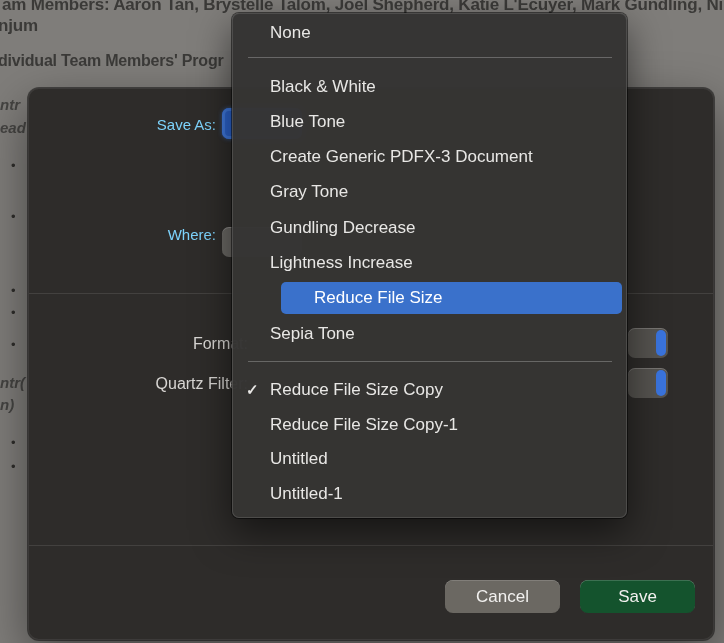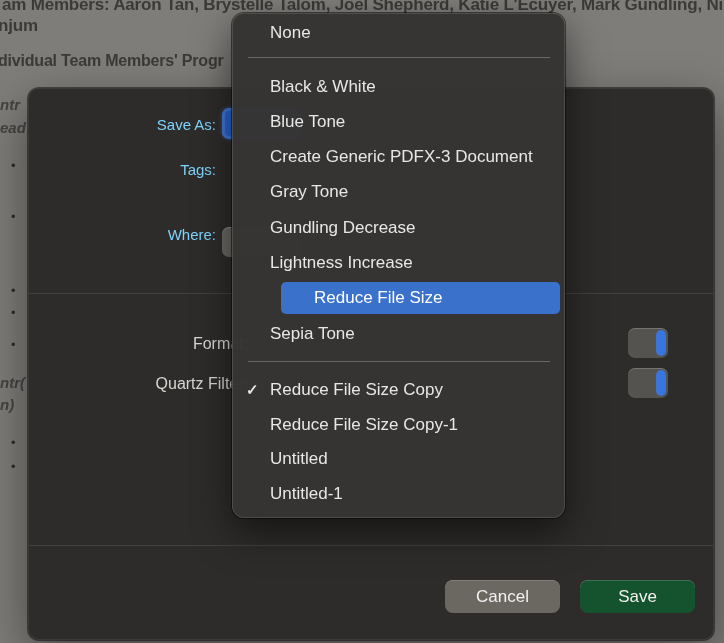--- a/index.html
+++ b/index.html
@@ -65,22 +65,22 @@
   .popup-quartz{top:280px;}
   .dlg-btn{
     position:absolute;top:492px;width:115px;height:33px;border-radius:8px;border:none;
     font-family:Liberation Sans, sans-serif;font-size:17px;color:#f2f1ef;
     display:flex;align-items:center;justify-content:center;cursor:pointer;
   }
   .btn-cancel{left:417px;background:#6b6862;box-shadow:inset 0 0.5px 0 rgba(255,255,255,0.3);}
   .btn-save{left:552px;background:#14532d;box-shadow:inset 0 0.5px 0 rgba(255,255,255,0.35);}
   
   #menu{
-    position:absolute;left:232px;top:13px;width:333px;height:505px;
-    background:rgba(53,52,51,0.98);border-radius:12px;
+    position:absolute;left:232px;top:13px;width:395px;height:505px;
+    background:rgba(53,52,51,0.98);border-radius:7px;
     box-shadow:0 0 0 1px rgba(0,0,0,0.5), inset 0 0 0 1px rgba(255,255,255,0.12), 0 14px 38px rgba(0,0,0,0.55);
     z-index:20;
   }
   .menu-item{
     position:absolute;left:5px;right:5px;height:32px;
     display:flex;align-items:center;
     color:#e8e7e5;font-size:17px;white-space:nowrap;
     padding-left:33px;border-radius:5px;box-sizing:border-box;
   }
   .menu-item .check{
@@ -110,21 +110,20 @@
   <span class="bullet" style="top:284px;">•</span>
   <span class="bullet" style="top:306px;">•</span>
   <span class="bullet" style="top:338px;">•</span>
   <span class="bullet" style="top:436px;">•</span>
   <span class="bullet" style="top:460px;">•</span>
 
   <div id="dialog">
     <div class="field-label lbl-saveas">Save As:</div>
     <div class="saveas-field"></div>
 
-    <div class="field-label lbl-tags">Tags:</div>
 
     <div class="field-label lbl-where">Where:</div>
     <div class="where-popup"></div>
 
     <div class="dlg-sep sep-a"></div>
 
     <div class="field-label bright lbl-format">Format:</div>
     <div class="mini-popup popup-format">
         <div class="cap"></div>
       </div>

